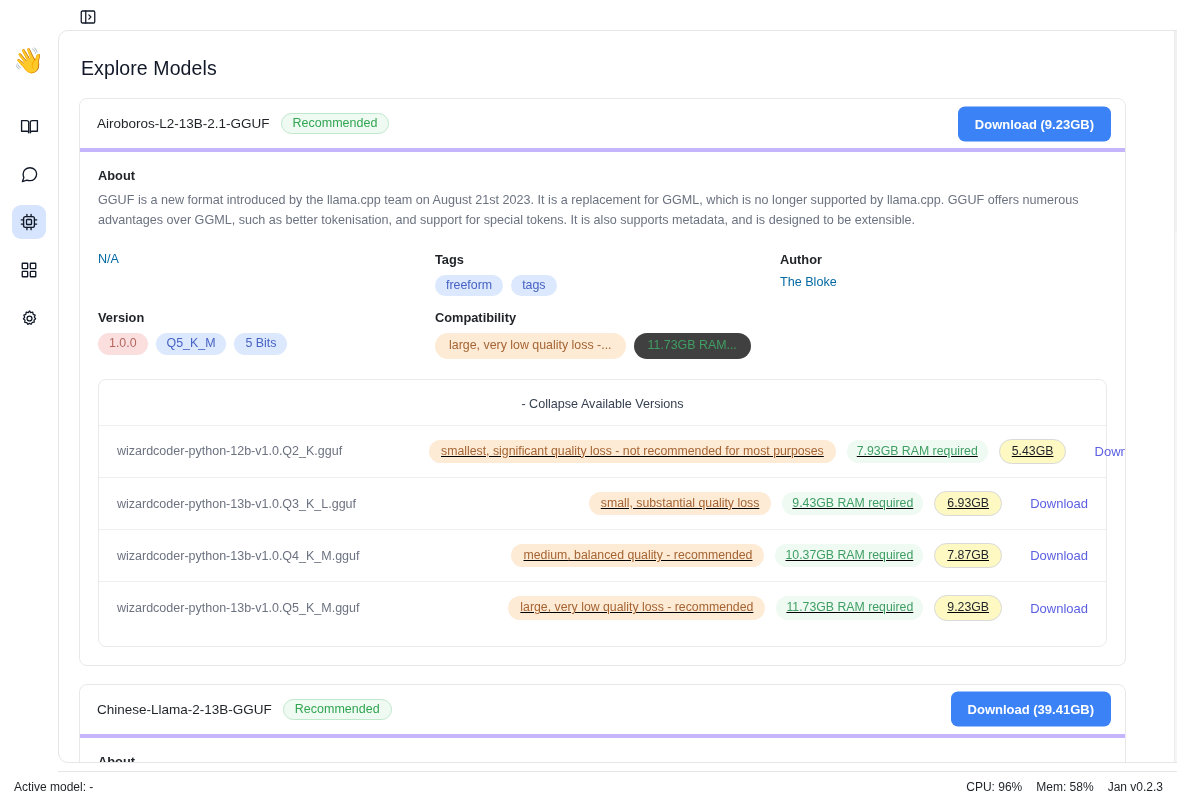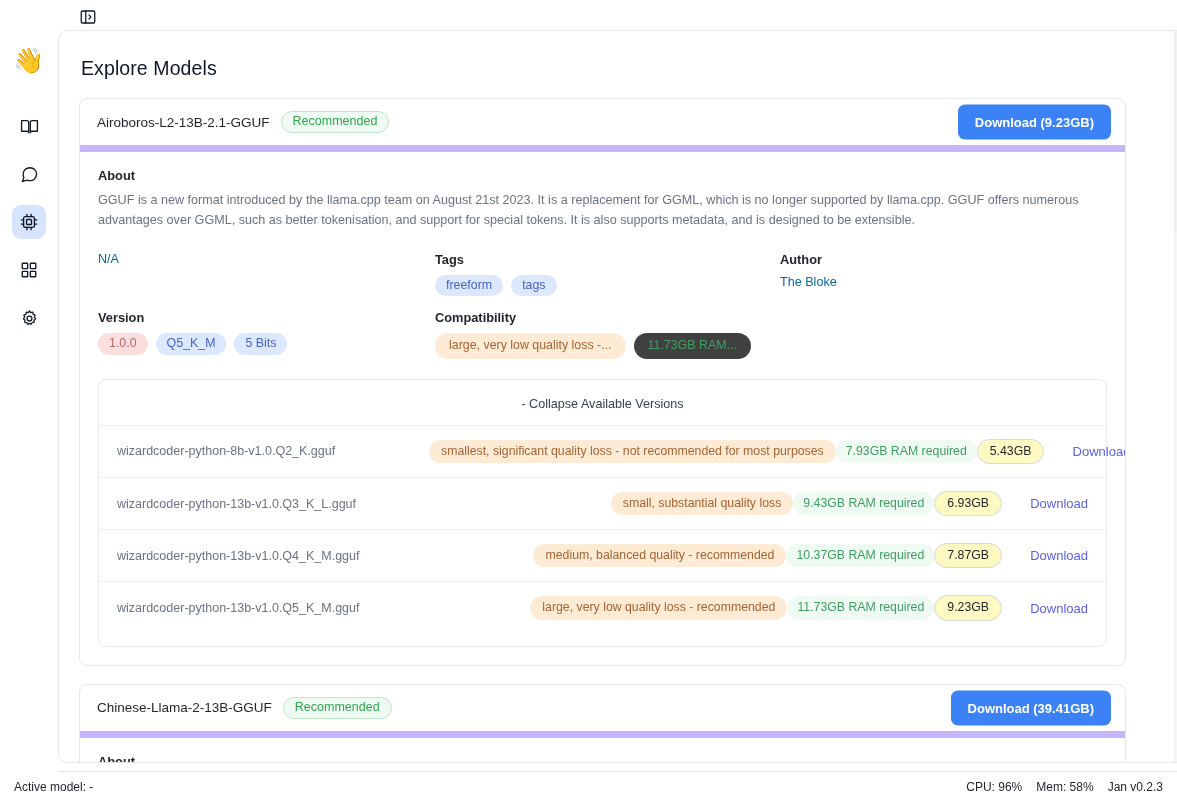--- a/index.html
+++ b/index.html
@@ -103,21 +103,21 @@
     border-radius: 8px;
     background: #fff;
     margin-bottom: 18px;
     overflow: hidden;
   }
   .card-header {
     height: 53px;
     display: flex;
     align-items: center;
     padding: 0 17px;
-    border-bottom: 7px solid #c4b5fd;
+    border-bottom: 4px solid #c4b5fd;
     position: relative;
   }
   .model-name {
     font-size: 13.5px;
     color: #1f2328;
   }
   .rec-badge {
     margin-left: 11px;
     font-size: 12.5px;
     color: #31a552;
@@ -214,20 +214,22 @@
     font-size: 12.5px;
     color: #6b7280;
     width: 300px;
     flex: 0 0 300px;
   }
   .ver-mid {
     flex: 1 1 auto;
     display: flex;
     justify-content: flex-end;
     align-items: center;
+    gap: 11px;
+    text-decoration: underline;
   }
   .quality-pill {
     background: #fdebd6;
     color: #a56433;
     font-size: 12.3px;
     border-radius: 20px;
     padding: 5px 12px 6px 12px;
     line-height: 1;
     white-space: nowrap;
   }
@@ -435,21 +437,21 @@
                   <span class="pill pill-green" style="padding:6px 14px 7px 14px;">11.73GB RAM...</span>
                 </div>
               </div>
 
             </div>
 
             <div class="versions-box">
               <div class="collapse-row">- Collapse Available Versions</div>
 
               <div class="ver-row">
-                <div class="ver-name">wizardcoder-python-8b-v1.0.Q2_K.gguf</div>
+                <div class="ver-name">wizardcoder-python-12b-v1.0.Q2_K.gguf</div>
                 <div class="ver-mid">
                   <span class="quality-pill">smallest, significant quality loss - not recommended for most purposes</span>
                   <span class="ram-pill">7.93GB RAM required</span>
                   <span class="size-pill">5.43GB</span>
                 </div>
                 <a class="dl-link">Download</a>
               </div>
 
               <div class="ver-row">
                 <div class="ver-name">wizardcoder-python-13b-v1.0.Q3_K_L.gguf</div>

